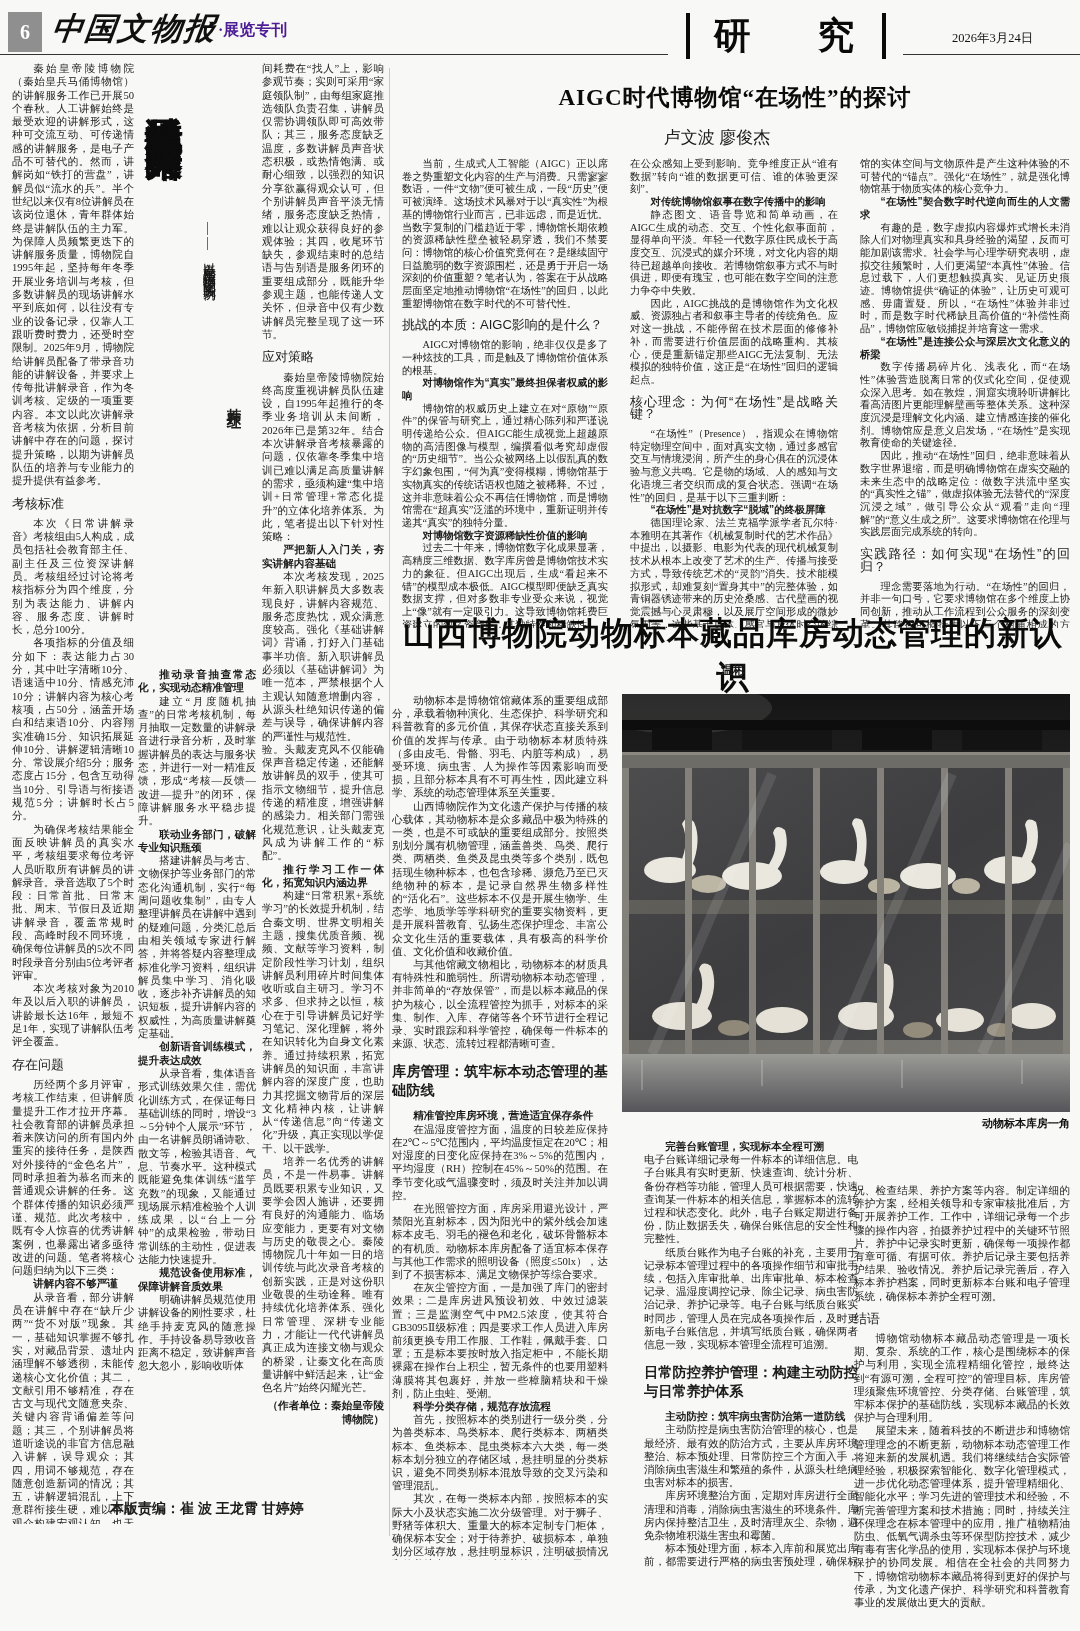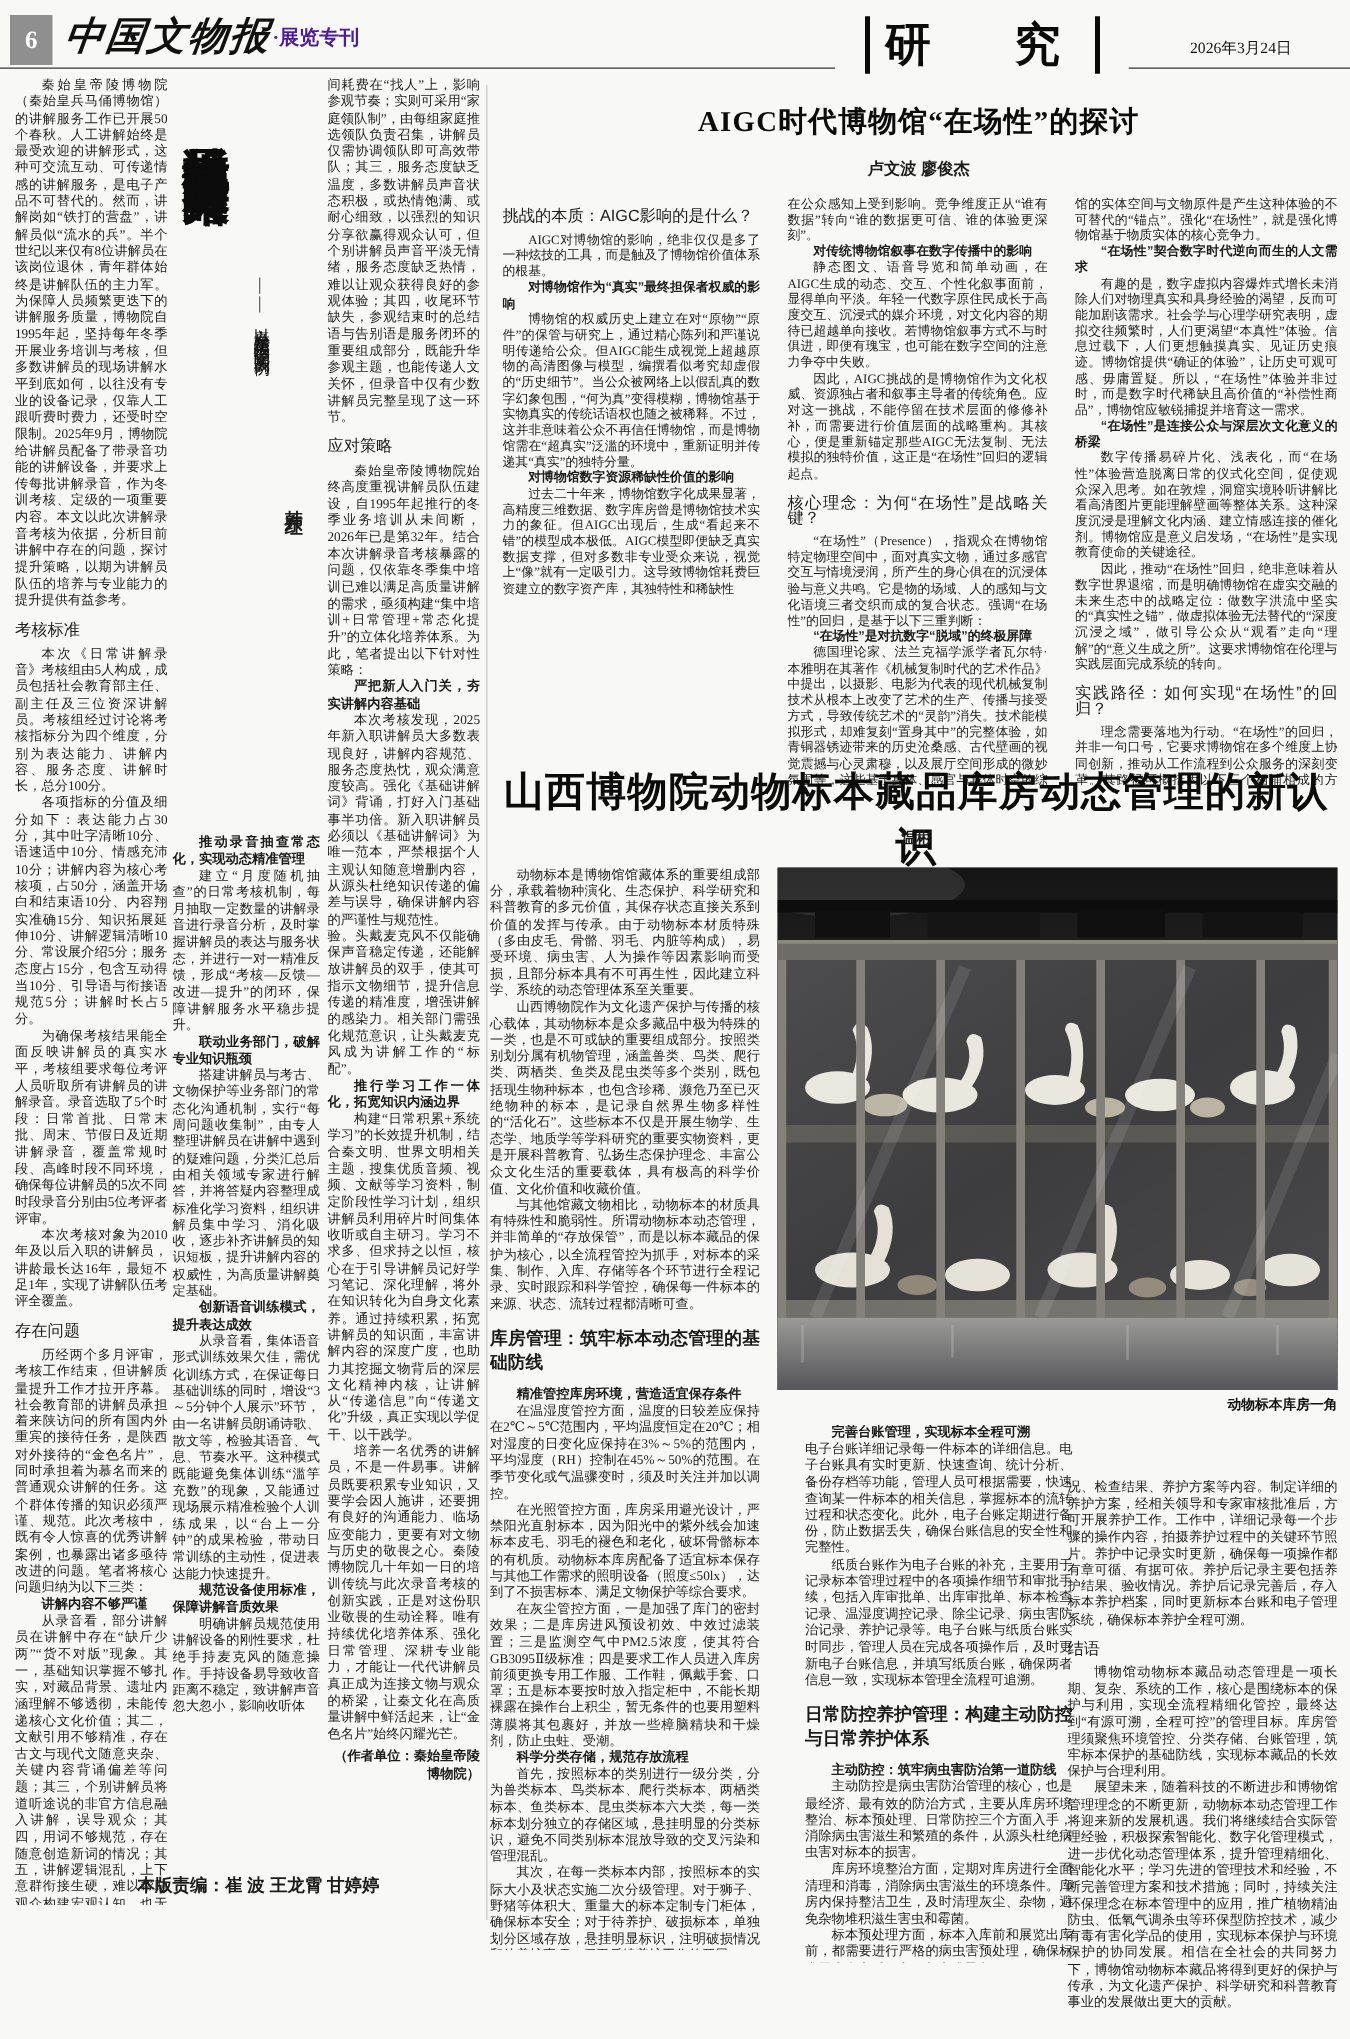--- a/index.html
+++ b/index.html
@@ -9,21 +9,21 @@
   
   #hdr-rule-l{left:0;top:54px;width:668px;height:1px;background:#333;}
   #hdr-rule-r{left:903px;top:54px;width:177px;height:1px;background:#333;}
   #pagenum{left:8px;top:12px;width:34px;height:40px;background:#8f8f8f;color:#fff;
            font-size:20px;font-weight:700;display:flex;align-items:center;justify-content:center;}
   #masthead{left:52px;top:8px;font-size:31px;font-weight:900;font-style:italic;
             transform:skewX(-7deg);letter-spacing:2px;color:#101010;}
   #edition{left:218px;top:20px;font-size:16px;font-weight:700;color:#4c1d95;}
   #secwrap{left:668px;top:12px;width:236px;height:48px;display:flex;align-items:center;justify-content:center;}
   .secbar{width:4px;height:46px;background:#0a0a0a;}
-  #sectitle{font-size:37px;font-weight:900;letter-spacing:28px;padding-left:12px;
+  #sectitle{font-size:37px;font-weight:900;letter-spacing:28px;padding-left:24px;
             font-family:"Liberation Sans","DejaVu Sans",sans-serif;color:#0a0a0a;}
   #hdr-date{left:952px;top:30px;width:122px;font-size:12.5px;color:#111;}
   
   #vdiv{left:389px;top:68px;width:1px;height:1468px;background:#c9c9c4;}
   
   .col{position:absolute;overflow:hidden;text-align:justify;}
   .a1{font-size:10.6px;line-height:13.3px;}
   .a2{font-size:10.3px;line-height:12.7px;}
   .a3{font-size:10.6px;line-height:13.2px;}
   .it-p{text-indent:2em;}
@@ -40,21 +40,21 @@
             font-family:"Liberation Serif","DejaVu Serif",serif;}
   #a1-subtitle{left:200px;top:222px;height:360px;writing-mode:vertical-rl;
                font-size:13px;letter-spacing:2px;color:#141414;}
   #a1-author{left:224px;top:396px;height:70px;writing-mode:vertical-rl;
              font-size:14.5px;font-weight:700;letter-spacing:3px;}
   #a1-editor{left:110px;top:1500px;width:260px;font-size:14px;font-weight:700;
              font-family:"Liberation Sans","DejaVu Sans",sans-serif;}
   
   #a2-headline{left:396px;top:82px;width:678px;text-align:center;font-size:23px;
                font-weight:900;letter-spacing:1px;color:#0b0b0b;}
-  #a2-byline{left:396px;top:126px;width:678px;text-align:center;font-size:13px;font-weight:700;
+  #a2-byline{left:378px;top:126px;width:678px;text-align:center;font-size:17px;font-weight:400;
              font-family:"Liberation Sans","DejaVu Sans",sans-serif;}
   
   #a3-headline{left:392px;top:612px;width:682px;text-align:center;font-size:32px;
                font-weight:900;letter-spacing:1px;color:#0b0b0b;}
   #a3-byline{left:392px;top:662px;width:682px;text-align:center;font-size:12px;font-weight:700;
              font-family:"Liberation Sans","DejaVu Sans",sans-serif;}
   #photo{left:622px;top:694px;width:448px;height:418px;background:#222;}
   #photo-caption{left:622px;top:1116px;width:448px;text-align:right;font-size:11px;font-weight:700;
                  font-family:"Liberation Sans","DejaVu Sans",sans-serif;color:#111;}
 </style>
@@ -110,20 +110,21 @@
     <div class="it-hb">推行学习工作一体化，拓宽知识内涵边界</div>
     <div class="it-p">构建“日常积累+系统学习”的长效提升机制，结合秦文明、世界文明相关主题，搜集优质音频、视频、文献等学习资料，制定阶段性学习计划，组织讲解员利用碎片时间集体收听或自主研习。学习不求多、但求持之以恒，核心在于引导讲解员记好学习笔记、深化理解，将外在知识转化为自身文化素养。通过持续积累，拓宽讲解员的知识面，丰富讲解内容的深度广度，也助力其挖掘文物背后的深层文化精神内核，让讲解从“传递信息”向“传递文化”升级，真正实现以学促干、以干践学。</div>
     <div class="it-p">培养一名优秀的讲解员，不是一件易事。讲解员既要积累专业知识，又要学会因人施讲，还要拥有良好的沟通能力、临场应变能力，更要有对文物与历史的敬畏之心。秦陵博物院几十年如一日的培训传统与此次录音考核的创新实践，正是对这份职业敬畏的生动诠释。唯有持续优化培养体系、强化日常管理、深耕专业能力，才能让一代代讲解员真正成为连接文物与观众的桥梁，让秦文化在高质量讲解中鲜活起来，让“金色名片”始终闪耀光芒。</div>
     <div class="it-credit">（作者单位：秦始皇帝陵博物院）</div>
   </div>
 <div class="abs" id="a1-editor">本版责编：崔 波 王龙霄 甘婷婷</div>
 
 <div class="abs" id="a2-headline">AIGC时代博物馆“在场性”的探讨</div>
 <div class="abs" id="a2-byline">卢文波 廖俊杰</div>
 <div class="col a2" style="left:402px;top:158px;width:206px;height:470px;">
+    <div class="it-p">当前，生成式人工智能（AIGC）正以席卷之势重塑文化内容的生产与消费。只需寥寥数语，一件“文物”便可被生成，一段“历史”便可被演绎。这场技术风暴对于以“真实性”为根基的博物馆行业而言，已非远虑，而是近忧。当数字复制的门槛趋近于零，博物馆长期依赖的资源稀缺性壁垒被轻易穿透，我们不禁要问：博物馆的核心价值究竟何在？是继续固守日益脆弱的数字资源围栏，还是勇于开启一场深刻的价值重塑？笔者认为，答案在于从战略层面坚定地推动博物馆“在场性”的回归，以此重塑博物馆在数字时代的不可替代性。</div>
     <div class="it-h">挑战的本质：AIGC影响的是什么？</div>
     <div class="it-p">AIGC对博物馆的影响，绝非仅仅是多了一种炫技的工具，而是触及了博物馆价值体系的根基。</div>
     <div class="it-hb">对博物馆作为“真实”最终担保者权威的影响</div>
     <div class="it-p">博物馆的权威历史上建立在对“原物”“原件”的保管与研究上，通过精心陈列和严谨说明传递给公众。但AIGC能生成视觉上超越原物的高清图像与模型，编撰看似考究却虚假的“历史细节”。当公众被网络上以假乱真的数字幻象包围，“何为真”变得模糊，博物馆基于实物真实的传统话语权也随之被稀释。不过，这并非意味着公众不再信任博物馆，而是博物馆需在“超真实”泛滥的环境中，重新证明并传递其“真实”的独特分量。</div>
     <div class="it-hb">对博物馆数字资源稀缺性价值的影响</div>
     <div class="it-p">过去二十年来，博物馆数字化成果显著，高精度三维数据、数字库房曾是博物馆技术实力的象征。但AIGC出现后，生成“看起来不错”的模型成本极低。AIGC模型即便缺乏真实数据支撑，但对多数非专业受众来说，视觉上“像”就有一定吸引力。这导致博物馆耗费巨资建立的数字资产库，其独特性和稀缺性</div>
   </div>
 <div class="col a2" style="left:630px;top:158px;width:208px;height:470px;">
     <div class="it-pc">在公众感知上受到影响。竞争维度正从“谁有数据”转向“谁的数据更可信、谁的体验更深刻”。</div>
     <div class="it-hb">对传统博物馆叙事在数字传播中的影响</div>

